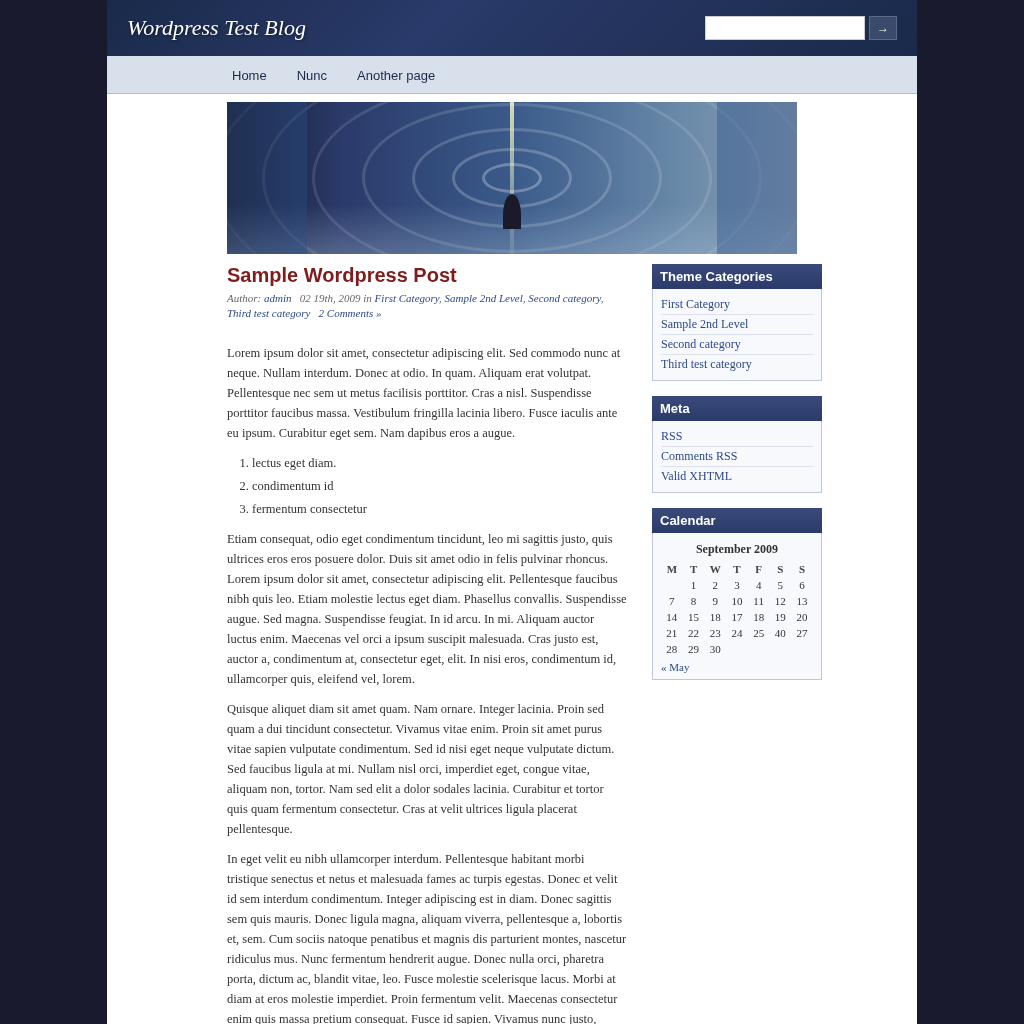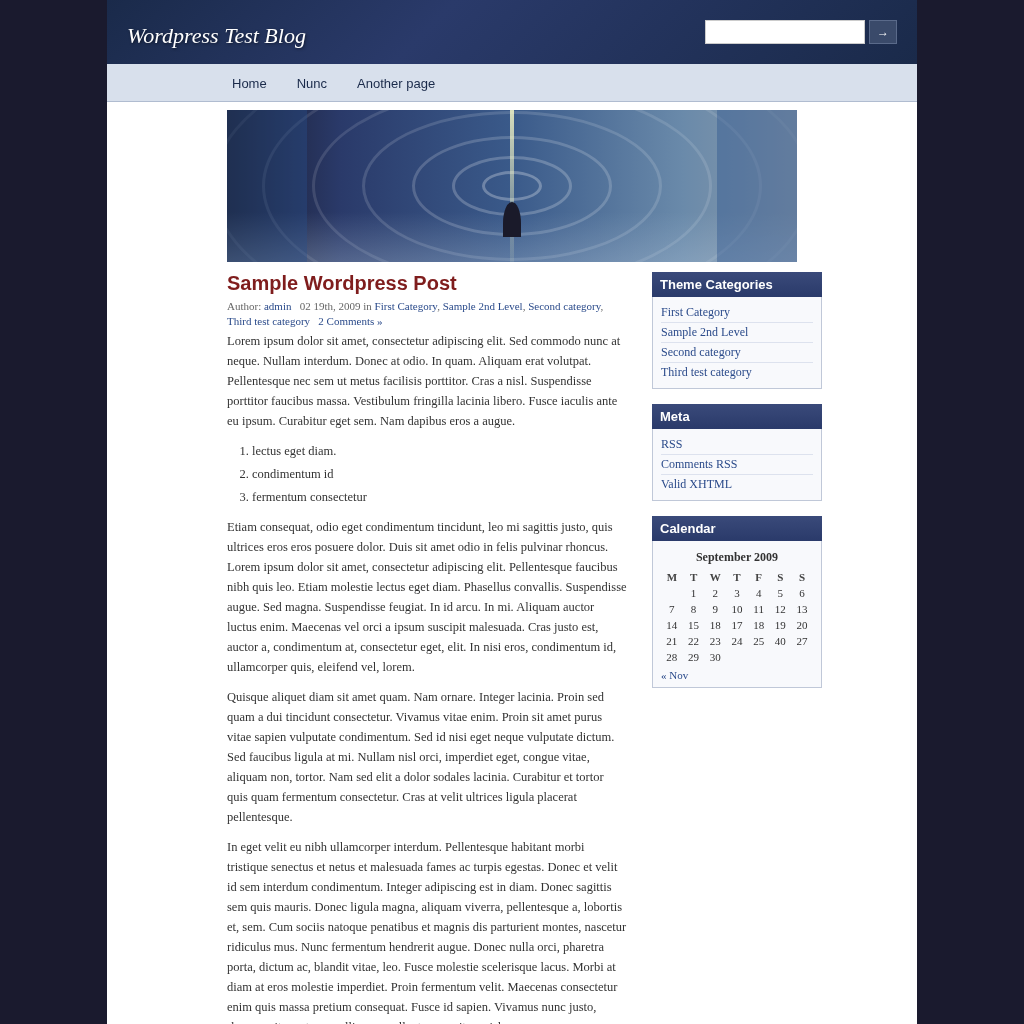--- a/index.html
+++ b/index.html
@@ -15,21 +15,20 @@
       align-items: center;
       justify-content: space-between;
       min-height: 55px;
     }
     #site-title {
       color: #fff;
       font-size: 22px;
       font-style: italic;
       font-family: Georgia, serif;
       text-shadow: 1px 1px 3px rgba(0,0,0,0.5);
-      margin-top: 8px;
     }
     #search-form {
       display: flex;
       align-items: center;
       gap: 4px;
     }
     #search-input {
       width: 160px;
       height: 24px;
       border: 1px solid #ccc;
@@ -88,22 +87,23 @@
     #post-title {
       font-size: 20px;
       font-weight: bold;
       color: #7f1d1d;
       margin-bottom: 4px;
       font-family: Arial, sans-serif;
     }
     #post-meta {
       font-size: 11px;
       color: #666;
-      margin-bottom: 1px;
+      margin-bottom: 21px;
       line-height: 1.4;
+      font-style: italic;
     }
     #post-meta a { color: #2a4a8a; text-decoration: none; }
 
     .post-body { font-size: 12.5px; line-height: 1.6; color: #333; }
     .post-body p { margin-bottom: 10px; }
     .post-body ol { margin: 0 0 10px 25px; }
     .post-body ol li { margin-bottom: 3px; }
     .post-body strong { font-weight: normal; }
 
     
@@ -315,20 +315,20 @@
                 <td>28</td>
                 <td>29</td>
                 <td>30</td>
                 <td></td>
                 <td></td>
                 <td></td>
                 <td></td>
               </tr>
             </tbody>
           </table>
-          <a class="cal-prev">« Nov</a>
+          <a class="cal-prev">« May</a>
         </div>
       </div>
 
     </div>
   </div>
 
 </div>
 
 </body></html>

